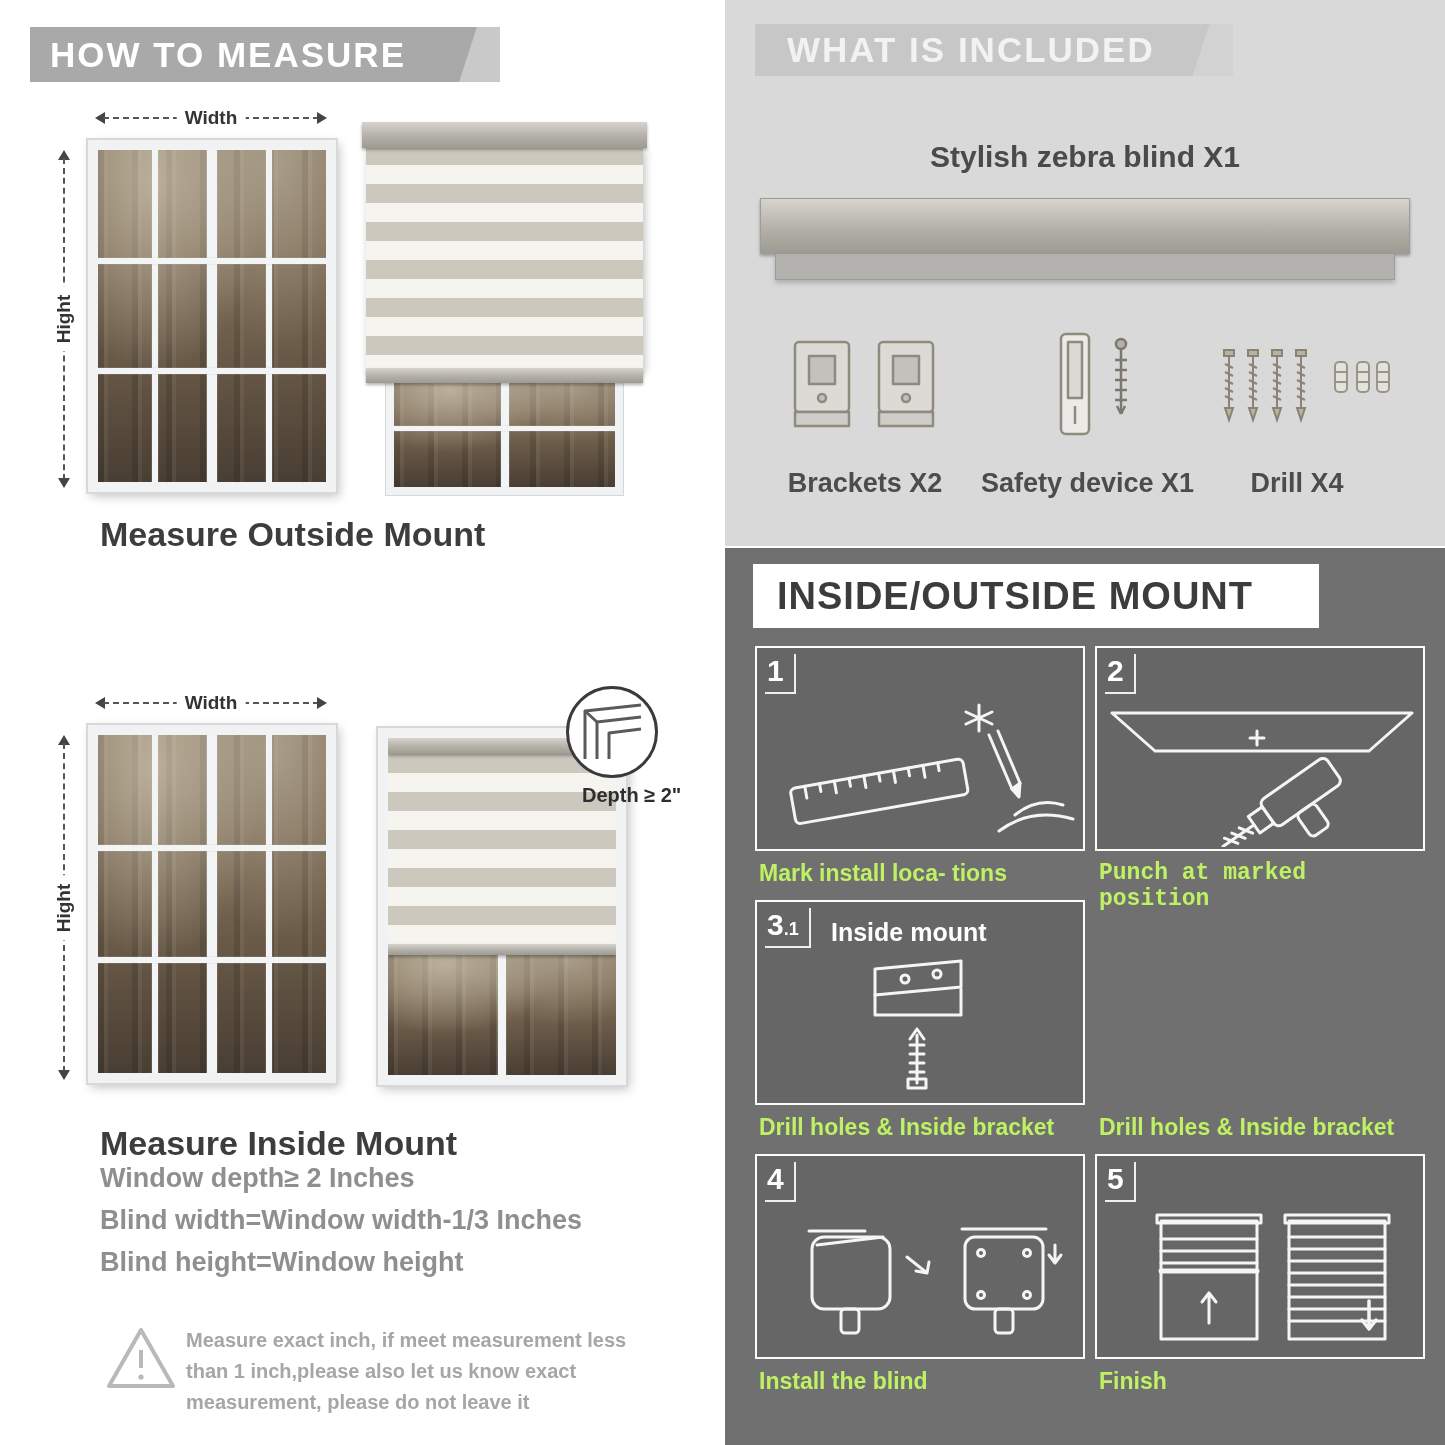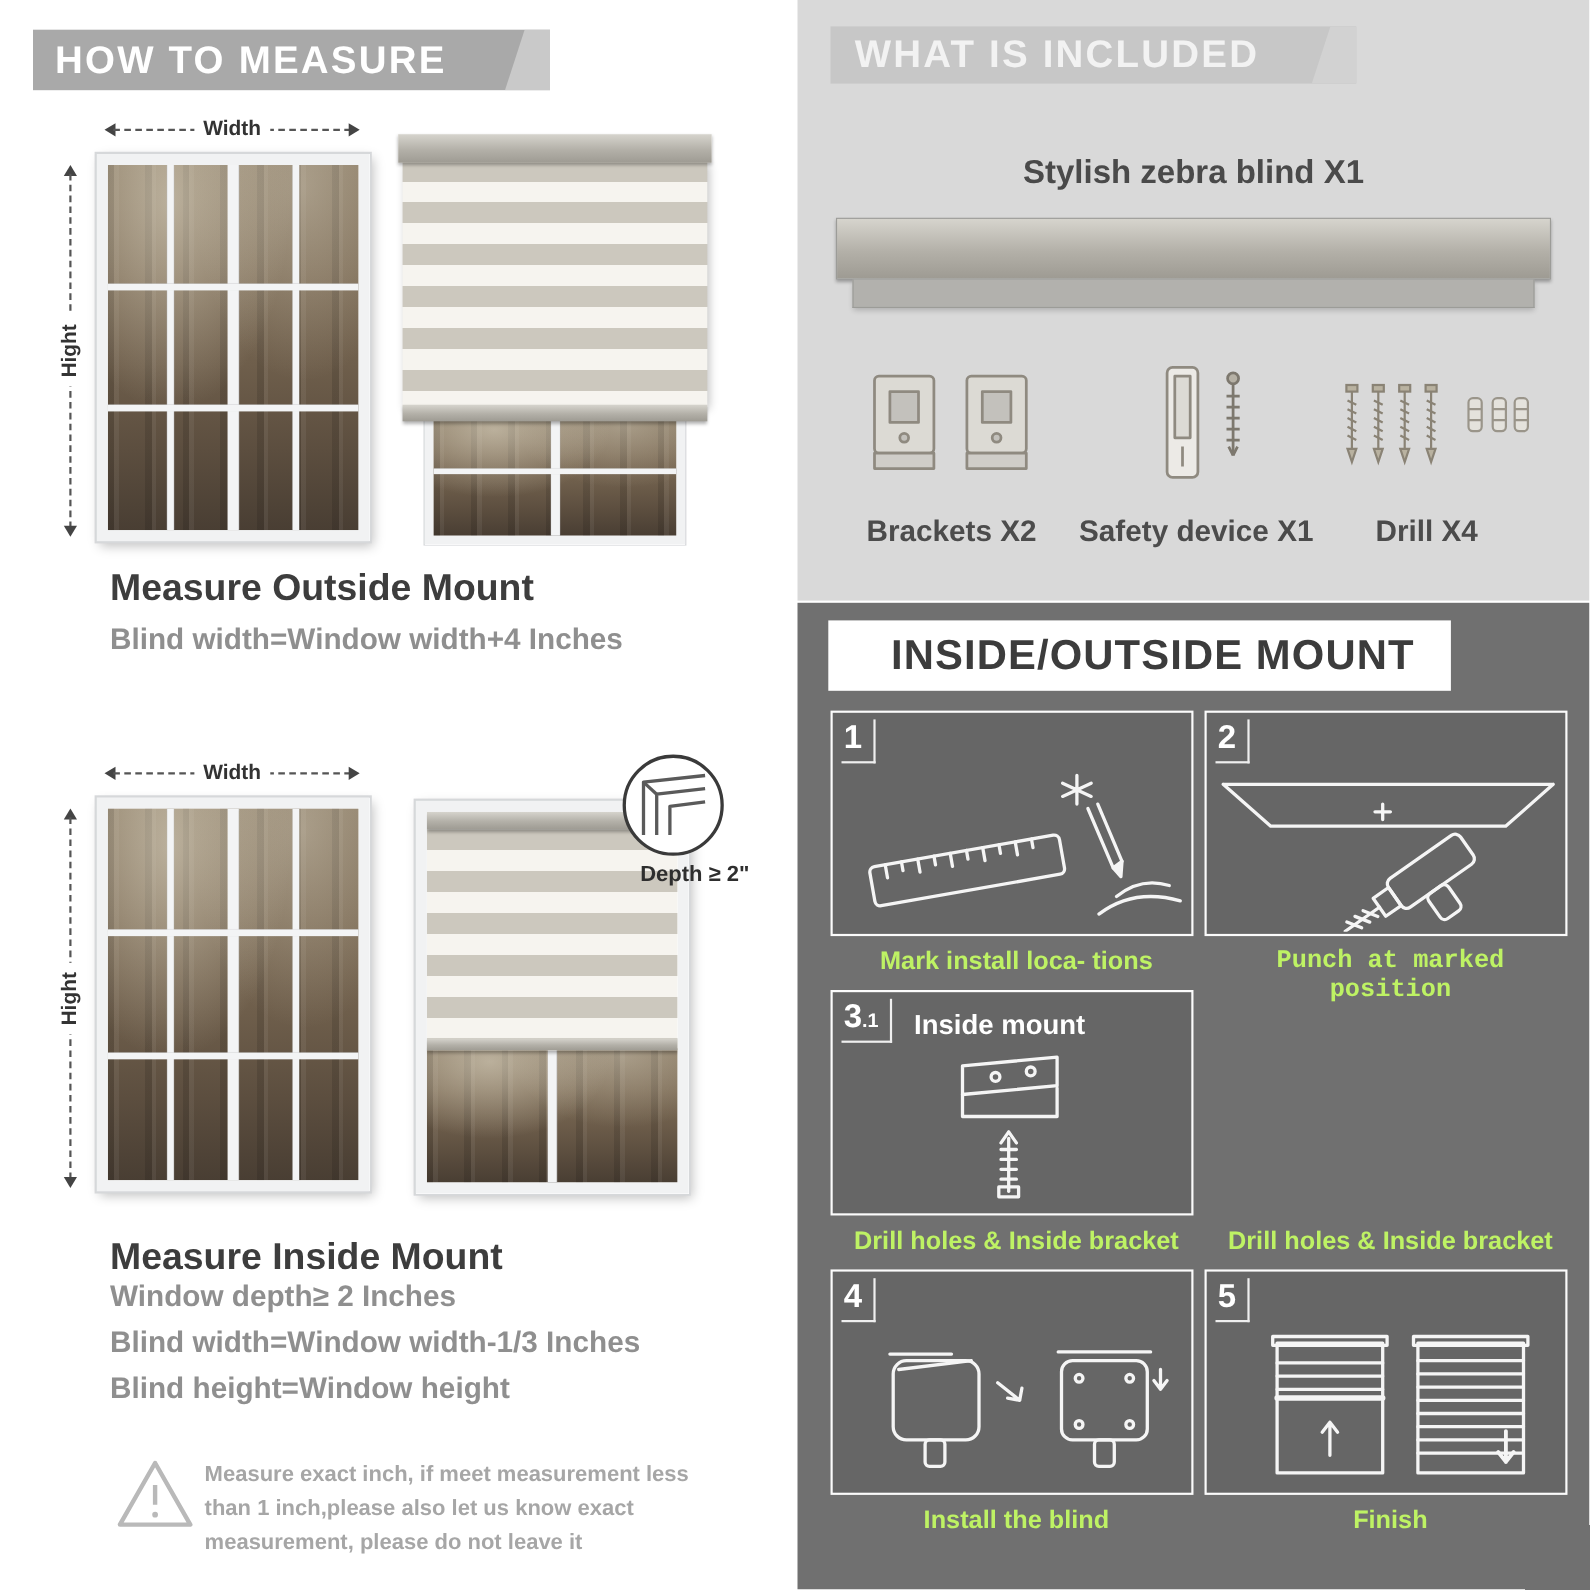--- a/index.html
+++ b/index.html
@@ -50,27 +50,27 @@
   .mini-frame { border:8px solid #f1f2f3; box-shadow:0 0 0 1px #d6d8da; position:absolute; overflow:hidden; }
 
   .depth-circle { border:3px solid #3a3a3a; border-radius:50%; background:#ffffff; }
   .depth-label { font-size:20px; font-weight:bold; color:#2e2e2e; }
 
   .warn-text { font-size:20px; font-weight:bold; color:#a6a6a6; line-height:1.55; }
 
   
   .panel-light { background:#d9d9d9; }
   .ribbon2 { background:#c7c7c7; color:#f2f2f2; font-weight:bold; font-size:35px;
-             letter-spacing:2px; line-height:52px; padding-left:22px; overflow:hidden; }
+             letter-spacing:2px; line-height:52px; padding-left:32px; overflow:hidden; }
   .ribbon2::after { content:""; position:absolute; right:-14px; top:0; width:46px; height:100%;
                     background:#d2d2d2; transform:skewX(-18deg); }
   .product-title { font-size:30px; font-weight:bold; color:#4a4a4a; text-align:center; }
   .part-label { font-size:27px; font-weight:bold; color:#4c4c4c; text-align:center; }
 
-  .panel-dark { background:#707070;text-align:center; }
+  .panel-dark { background:#707070; }
   .ribbon3 { background:#ffffff; color:#3c3c3c; font-weight:bold; font-size:38px;
              letter-spacing:1px; line-height:64px; padding-left:24px; }
   .step-box { width:330px; height:205px; background:#666666; border:2px solid #fbfbfb; }
   .step-num { position:absolute; top:6px; left:8px; color:#ffffff; font-weight:bold; font-size:30px;
               padding:0 10px 4px 2px; border-right:2px solid #efefef; border-bottom:2px solid #efefef; }
   .step-num .sub { font-size:18px; }
   .step-title { position:absolute; top:16px; left:74px; color:#ffffff; font-weight:bold; font-size:25px; }
   .step-caption { color:#bef264; font-weight:bold; font-size:23px; }
   .step-svg { position:absolute; left:0; bottom:2px; }
 
@@ -114,21 +114,20 @@
       <div class="glass"></div>
       <div class="bar v" style="left:calc(50% - 4px); width:8px;"></div>
       <div class="bar h" style="top:46px; height:5px;"></div>
     </div>
     <div class="abs stripes" style="left:4px; top:24px; width:277px; height:224px; box-shadow:2px 3px 8px rgba(0,0,0,0.25);"></div>
     <div class="abs rail" style="left:0; top:0; width:285px; height:26px;"></div>
     <div class="abs rail" style="left:4px; top:246px; width:277px; height:15px;"></div>
   </div>
 
   <div class="abs heading" style="left:100px; top:515px;">Measure Outside Mount</div>
-  <div class="abs mline" style="left:100px; top:566px;">Blind width=Window width+4 Inches</div>
 
   <div class="abs h-arrow" style="left:95px; top:695px; width:232px;">
     <span class="ah l"></span>
     <span class="line"></span>
     <span class="lbl">Width</span>
     <span class="ah r"></span>
   </div>
   <div class="abs v-arrow" style="left:56px; top:735px; height:345px;">
     <span class="ah t"></span>
     <span class="line"></span>

